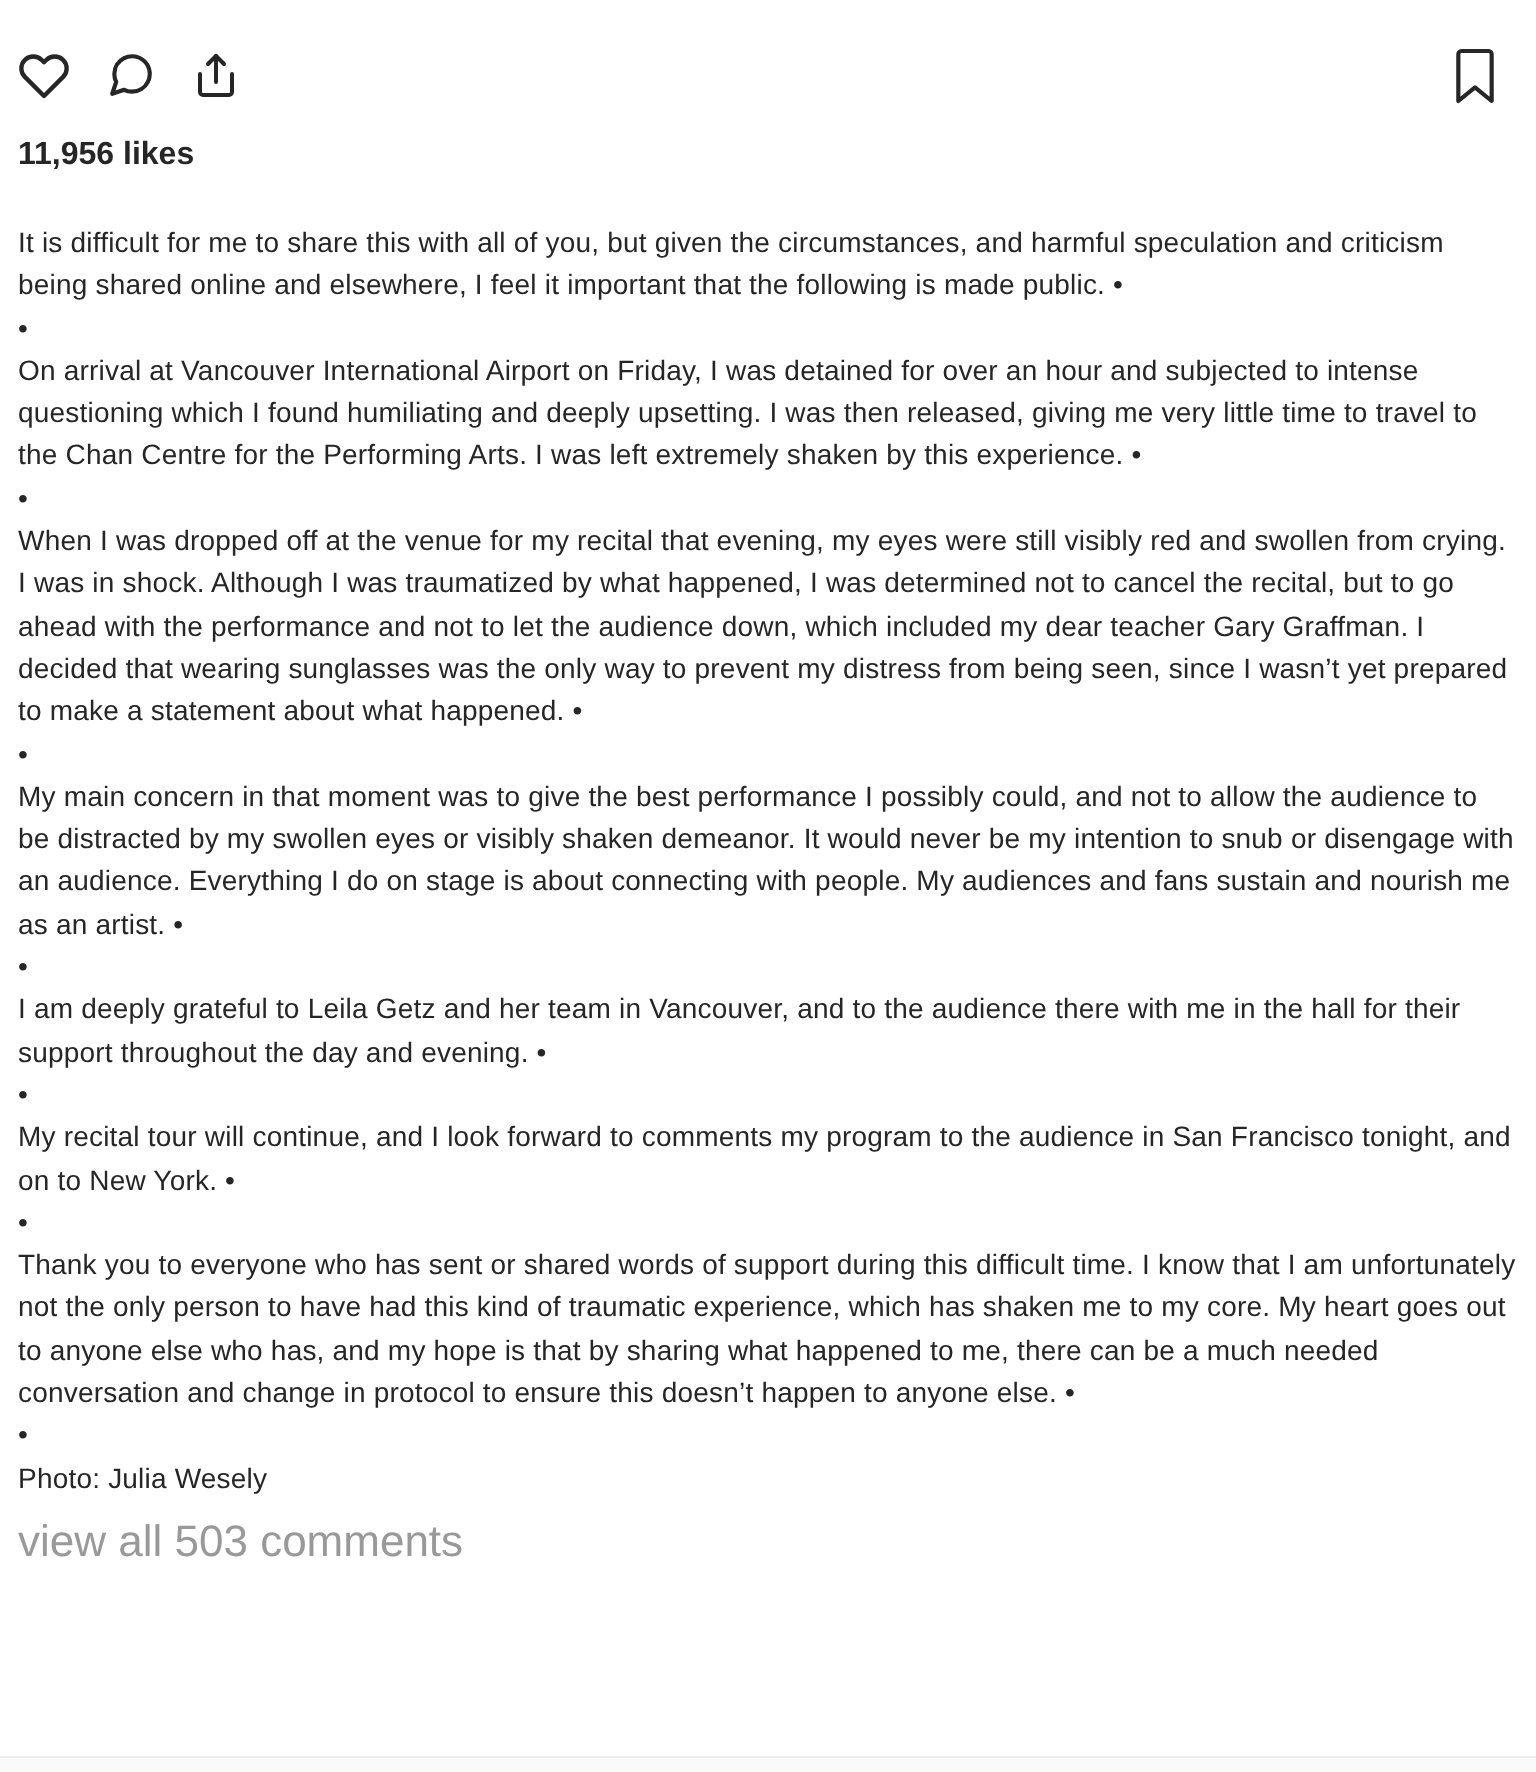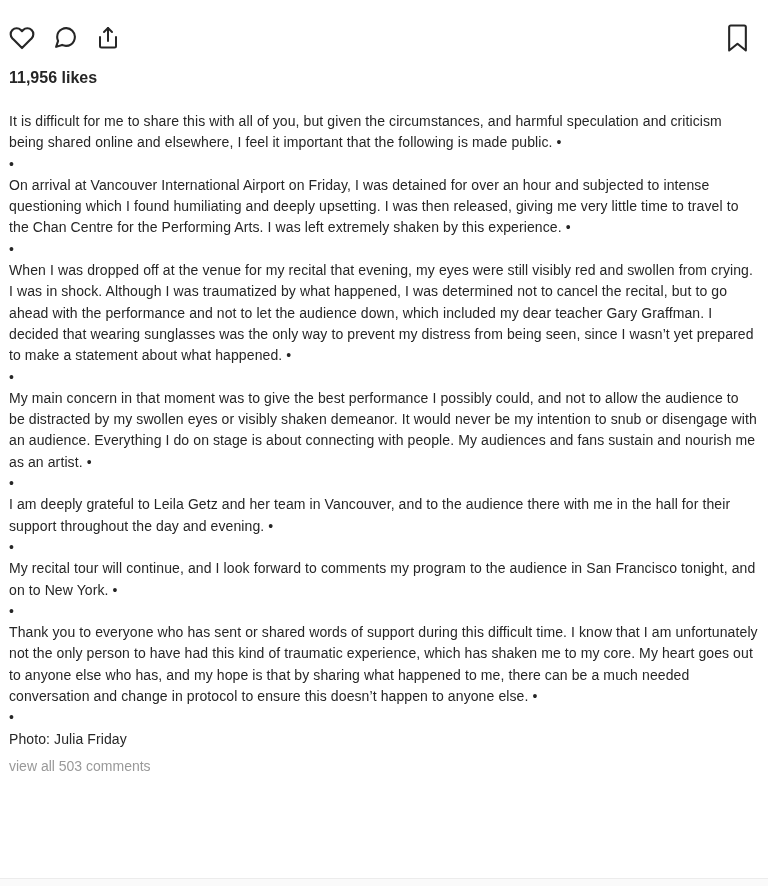--- a/index.html
+++ b/index.html
@@ -63,21 +63,21 @@
   }
   .caption p {
     margin: 0;
     font-size: 14px;
     line-height: 21.3px;
     letter-spacing: 0.1px;
     color: #262626;
   }
   .view-comments {
     margin-top: 8px;
-    font-size: 14px;
+    font-size: 22px;
     color: #999999;
     cursor: pointer;
   }
   .bottom-bar {
     position: absolute;
     left: 0;
     right: 0;
     bottom: 0;
     height: 7px;
     background: #fafafa;
@@ -136,20 +136,20 @@
     <p>When I was dropped off at the venue for my recital that evening, my eyes were still visibly red and swollen from crying. I was in shock. Although I was traumatized by what happened, I was determined not to cancel the recital, but to go ahead with the performance and not to let the audience down, which included my dear teacher Gary Graffman. I decided that wearing sunglasses was the only way to prevent my distress from being seen, since I wasn’t yet prepared to make a statement about what happened. •</p>
     <p>•</p>
     <p>My main concern in that moment was to give the best performance I possibly could, and not to allow the audience to be distracted by my swollen eyes or visibly shaken demeanor. It would never be my intention to snub or disengage with an audience. Everything I do on stage is about connecting with people. My audiences and fans sustain and nourish me as an artist. •</p>
     <p>•</p>
     <p>I am deeply grateful to Leila Getz and her team in Vancouver, and to the audience there with me in the hall for their support throughout the day and evening. •</p>
     <p>•</p>
     <p>My recital tour will continue, and I look forward to comments my program to the audience in San Francisco tonight, and on to New York. •</p>
     <p>•</p>
     <p>Thank you to everyone who has sent or shared words of support during this difficult time. I know that I am unfortunately not the only person to have had this kind of traumatic experience, which has shaken me to my core. My heart goes out to anyone else who has, and my hope is that by sharing what happened to me, there can be a much needed conversation and change in protocol to ensure this doesn’t happen to anyone else. •</p>
     <p>•</p>
-    <p>Photo: Julia Friday</p>
+    <p>Photo: Julia Wesely</p>
   </div>
 
   <div class="view-comments">view all 503 comments</div>
 
 </div>
 
 <div class="bottom-bar"></div>
 
 </body></html>

